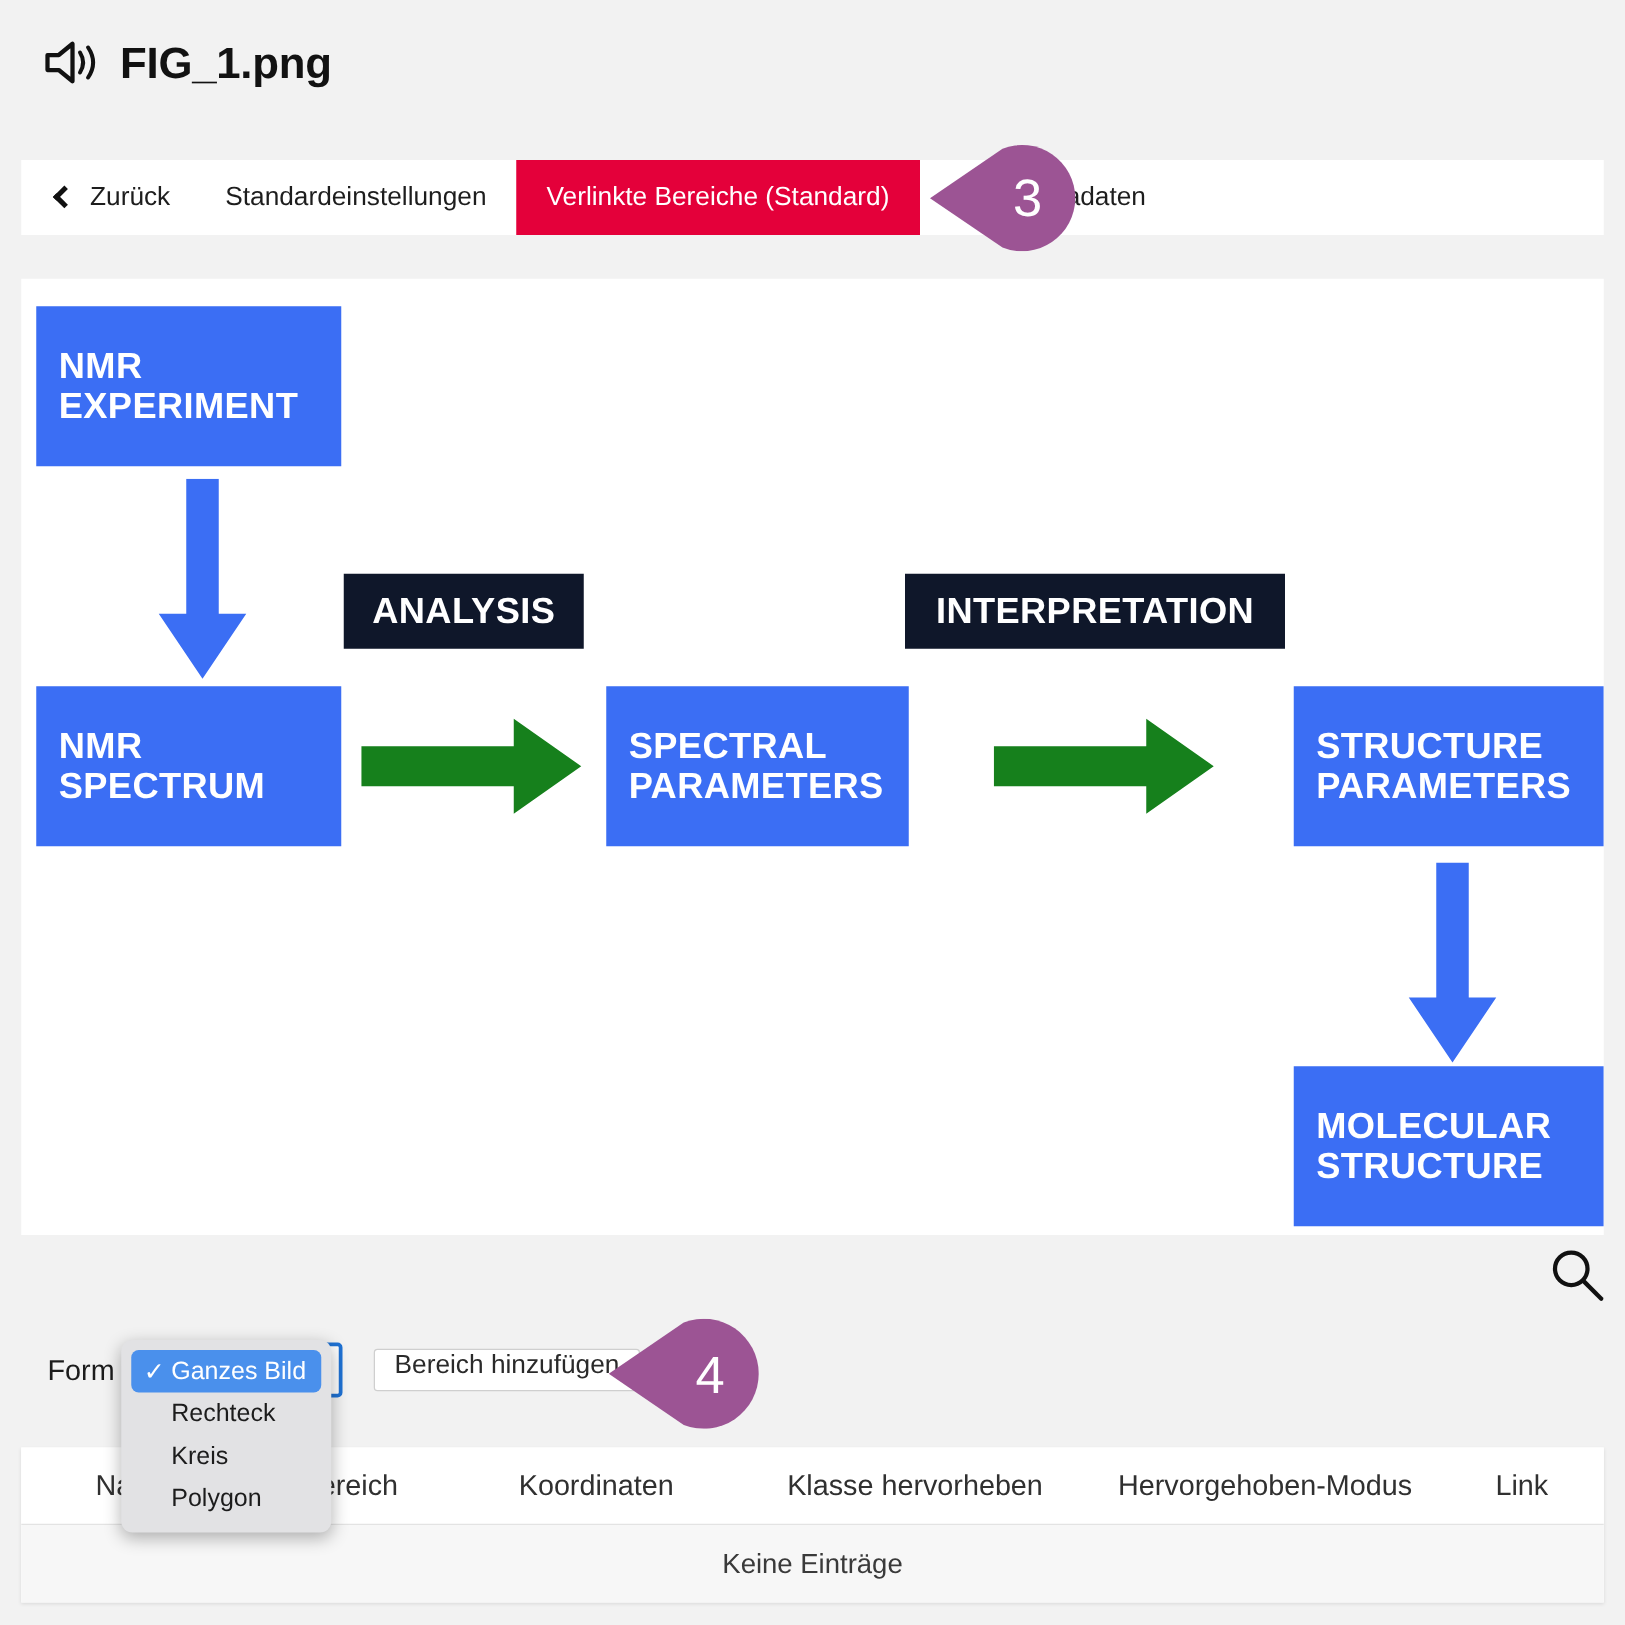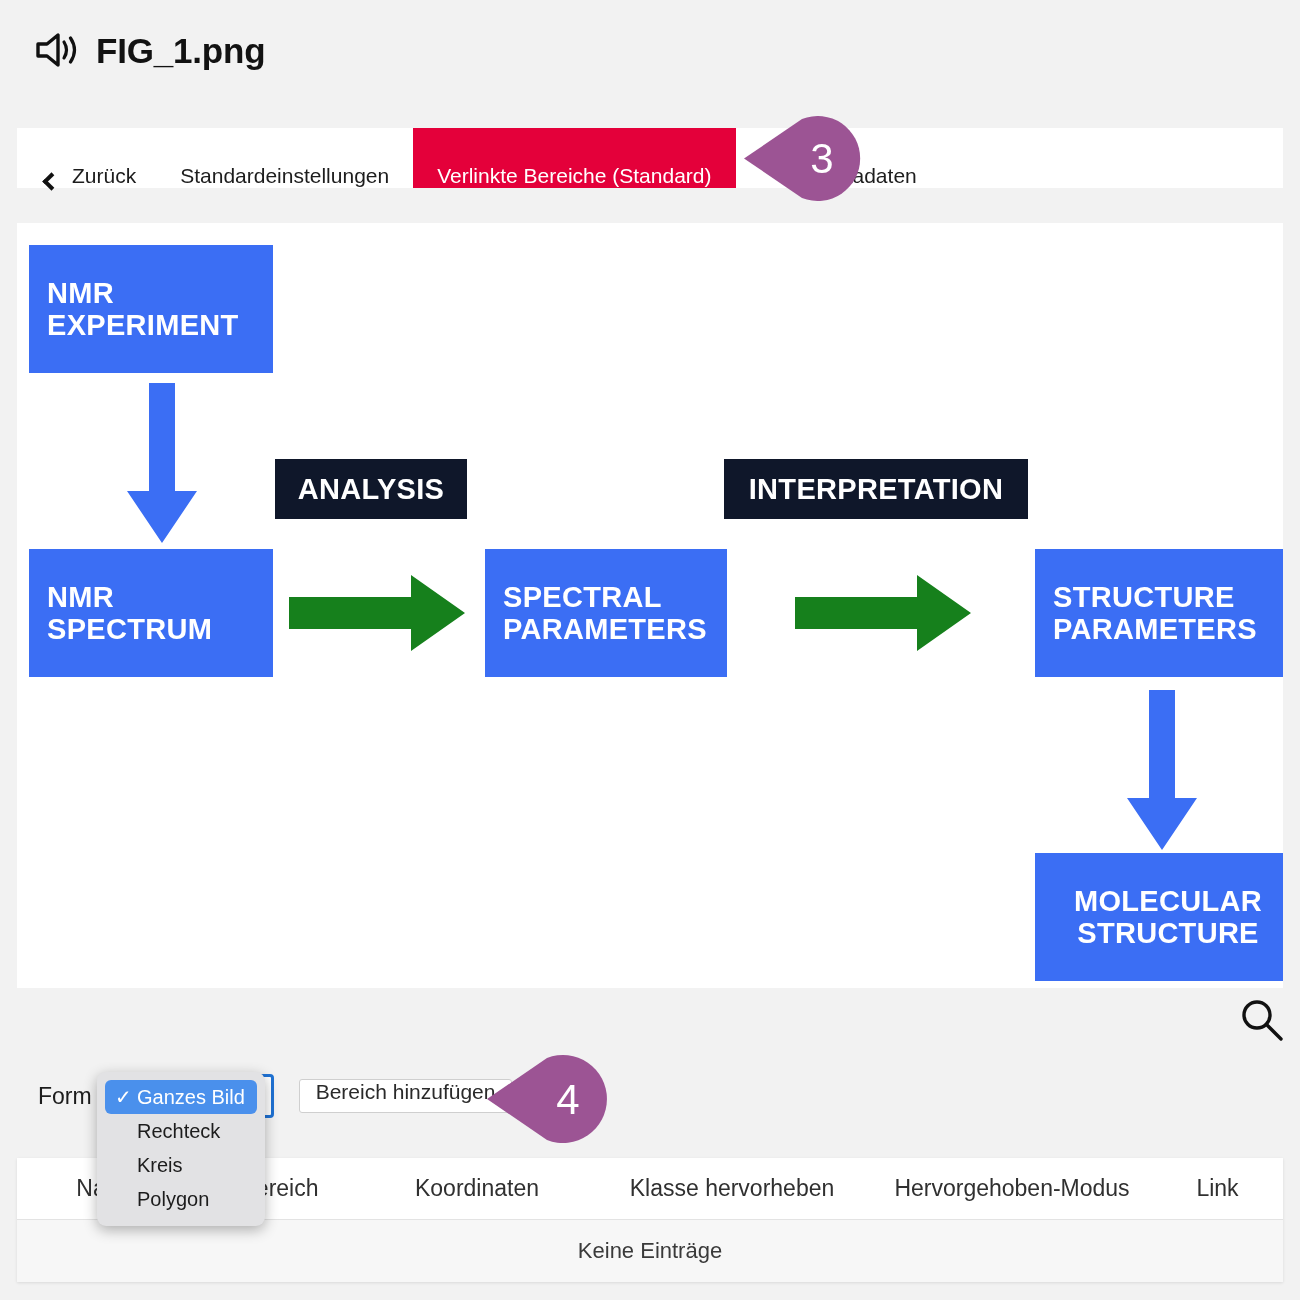--- a/index.html
+++ b/index.html
@@ -29,21 +29,21 @@
 
   
   #tabbar {
     position: absolute;
     left: 17px; top: 128px;
     width: 1266px; height: 60px;
     background: #ffffff;
     display: flex; align-items: stretch;
   }
   .tab {
-    display: flex; align-items: flex-end;
+    display: flex; align-items: center;
     padding: 0 24px;
     font-size: 21px;
     color: #1d1d1d;
     white-space: nowrap;
     cursor: pointer;
   }
   .tab.back { padding-left: 28px; padding-right: 20px; }
   .tab.active { background: #e4003a; color: #ffffff; }
   #back-chevron {
     display: inline-block; width: 13px; height: 13px;
@@ -262,21 +262,21 @@
     <span>STRUCTURE</span>
     <span>PARAMETERS</span>
   </div>
 
   <div class="arrow" style="left:1105px; top:467px; width:80px; height:165px;">
     <svg viewBox="0 0 80 165" width="80" height="165" aria-hidden="true">
       <polygon points="27,0 53,0 53,108 75,108 40,160 5,108 27,108" fill="#3b6ef4"></polygon>
     </svg>
   </div>
 
-  <div class="node blue" style="left:1018px; top:630px; width:248px; height:128px;align-items:center;">
+  <div class="node blue" style="left:1018px; top:630px; width:248px; height:128px;">
     <span>MOLECULAR</span>
     <span>STRUCTURE</span>
   </div>
 </div>
 
 <div id="zoom-icon">
   <svg viewBox="0 0 48 48" width="48" height="48" aria-hidden="true">
     <circle cx="19" cy="18" r="13" fill="none" stroke="#111" stroke-width="3.4"></circle>
     <line x1="28.5" y1="27.5" x2="43" y2="42" stroke="#111" stroke-width="3.4" stroke-linecap="round"></line>
   </svg>

